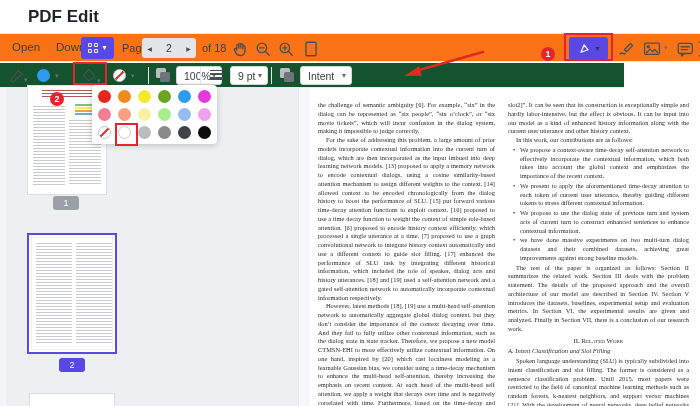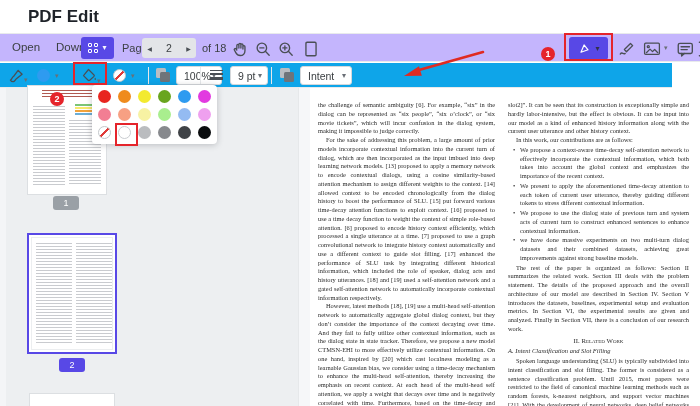--- a/index.html
+++ b/index.html
@@ -4,21 +4,21 @@
 <style>
   * { margin:0; padding:0; box-sizing:border-box; }
   html,body { width:700px; height:406px; overflow:hidden; }
   body { position:relative; font-family:"Liberation Sans", sans-serif; background:#fff; color:#3c4043; }
 
   
   .app-header { position:absolute; left:0; top:0; width:700px; height:33px; background:#fff; }
   .app-title { position:absolute; left:28px; top:7px; font-size:17px; font-weight:700; color:#1f2329; }
 
   
-  .tb1 { position:absolute; left:0; top:33px; width:700px; height:29px; background:#c4b5fd;
+  .tb1 { position:absolute; left:0; top:33px; width:700px; height:29px; background:#f97316;
          border-top:1px solid #e8eaec; border-bottom:1px solid #e8eaec; }
   .tb-text-btn { position:absolute; top:7px; font-size:11.5px; color:#3c4043; cursor:default; }
   .grid-btn { position:absolute; left:81px; top:3px; width:33px; height:22px; background:var(--accent);
               border-radius:3px; display:flex; align-items:center; justify-content:center; gap:3px; }
   .grid-glyph { width:11px; height:11px; display:grid; grid-template-columns:4px 4px; grid-template-rows:4px 4px; gap:2px; }
   .grid-glyph i { border:1.2px solid #fff; border-radius:1px; display:block; }
   .caret { font-size:8px; color:#6a6f76; line-height:1; }
   .caret::after { content:'▾'; }
   .caret.white::after { color:rgba(255,255,255,.95); }
   .caret.onpurple::after { color:#32324a; }
@@ -31,21 +31,21 @@
   .of-pages { position:absolute; left:202px; top:8px; font-size:11px; color:#3c4043; }
   .icon-btn { position:absolute; top:6px; width:18px; height:18px; }
   .icon-btn svg { width:100%; height:100%; }
   .stroke-ic { fill:none; stroke:#4a4f55; stroke-width:1.2; stroke-linecap:round; stroke-linejoin:round; }
 
   .shape-btn { position:absolute; left:569px; top:3px; width:39px; height:23px; background:var(--accent);
                border-radius:3px; display:flex; align-items:center; justify-content:center; gap:3px; }
   .ann-icon { position:absolute; top:6px; width:18px; height:18px; }
 
   
-  .tb2 { position:absolute; left:0; top:63px; width:672px; height:25px; background:#0ea5e9;
+  .tb2 { position:absolute; left:0; top:63px; width:624px; height:25px; background:#14532d;
          border-bottom:1px solid #e8eaec;text-align:center; }
   .fmt-icon { position:absolute; top:4px; width:18px; height:18px; }
   .color-dot { position:absolute; top:6px; width:13px; height:13px; border-radius:50%; }
   .stroke-color { left:37px; background:var(--stroke); }
   .nofill-dot { left:113px; background:
       linear-gradient(135deg, transparent 44%, #e03b38 44%, #e03b38 56%, transparent 56%), #fff;
       border:1px solid #c3c7cb; }
   .v-sep { position:absolute; top:4px; width:1px; height:17px; background:#e6e8ea; }
   .dd-box { position:absolute; top:3px; height:19px; border:1px solid #d5d8db; border-radius:3px;
             background:#fff; display:flex; align-items:center; padding:0 5px 0 7px;

